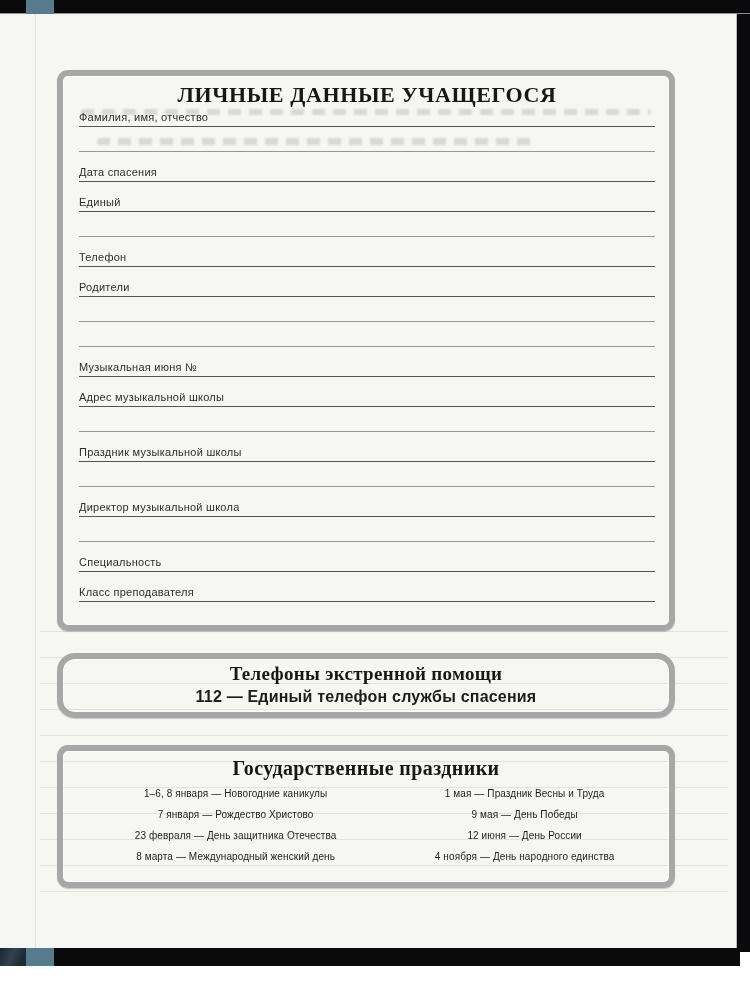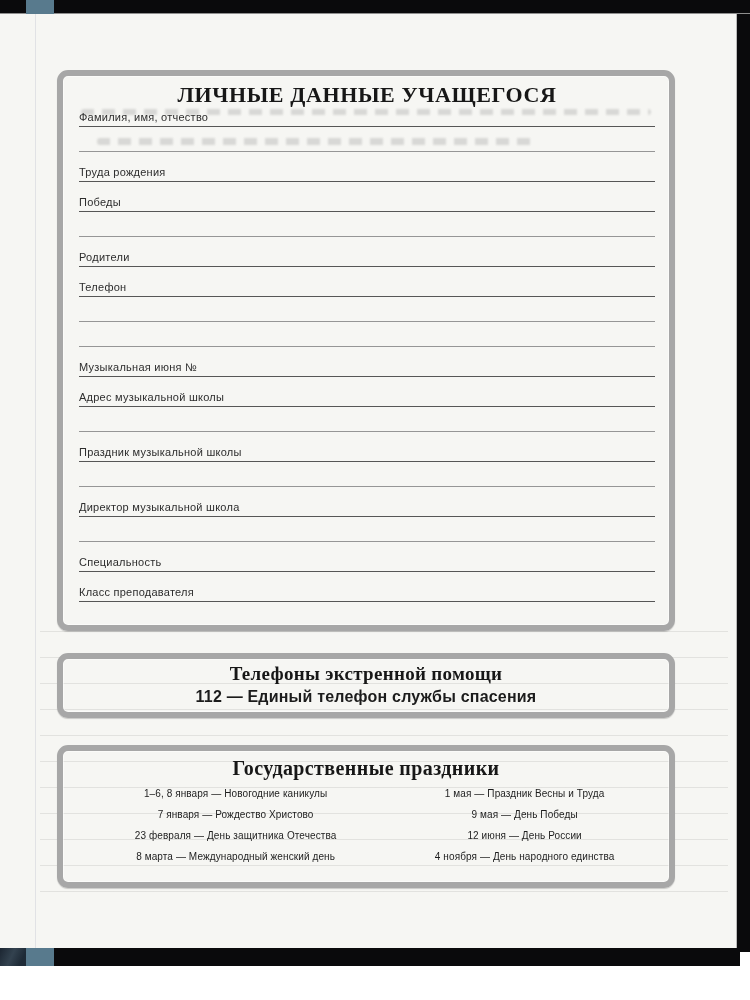--- a/index.html
+++ b/index.html
@@ -42,21 +42,21 @@
       rgba(120,120,120,.16) 0,rgba(120,120,120,.16) 1px,
       rgba(0,0,0,0) 1px,rgba(0,0,0,0) 26px);
     z-index:0;}
 
   
   .box{position:absolute;left:57px;width:618px;
     border:6px solid var(--box-border);border-radius:11px;
     box-shadow:0 1px 1px rgba(0,0,0,.18), inset 0 0 0 1px rgba(255,255,255,.5);
     z-index:2;background:transparent;}
   .box-personal{top:56px;height:561px;padding:0 14px 0 16px;}
-  .box-emergency{top:639px;height:65px;text-align:center;}
+  .box-emergency{top:639px;height:65px;text-align:center;border-radius:18px;}
   .box-holidays{top:731px;height:143px;text-align:center;}
 
   .title-big{margin-top:7px;text-align:center;
     font-family:"Liberation Serif", serif;font-weight:700;
     font-size:22px;line-height:24px;letter-spacing:.6px;color:var(--title-ink);}
   .title-serif{font-family:"Liberation Serif", serif;font-weight:700;
     color:var(--title-ink);}
   .box-emergency .title-serif{margin-top:4px;font-size:19px;line-height:22px;letter-spacing:.3px;}
   .box-holidays .title-serif{margin-top:5px;font-size:20px;line-height:24px;letter-spacing:.4px;text-align:center;}
 
@@ -98,31 +98,31 @@
     <section class="box box-personal">
       <h1 class="title-big">ЛИЧНЫЕ ДАННЫЕ УЧАЩЕГОСЯ</h1>
       <div class="ghost ghost-a"></div>
       <div class="ghost ghost-b"></div>
       <div class="fields" id="fields">
           <div class="field-row">
             <span class="field-label">Фамилия, имя, отчество</span>
           </div>
           <div class="blank-row"></div>
           <div class="field-row">
-            <span class="field-label">Труда рождения</span>
+            <span class="field-label">Дата спасения</span>
           </div>
           <div class="field-row">
-            <span class="field-label">Победы</span>
+            <span class="field-label">Единый</span>
           </div>
           <div class="blank-row"></div>
           <div class="field-row">
-            <span class="field-label">Родители</span>
+            <span class="field-label">Телефон</span>
           </div>
           <div class="field-row">
-            <span class="field-label">Телефон</span>
+            <span class="field-label">Родители</span>
           </div>
           <div class="blank-row"></div>
           <div class="blank-row"></div>
           <div class="field-row">
             <span class="field-label">Музыкальная июня №</span>
           </div>
           <div class="field-row">
             <span class="field-label">Адрес музыкальной школы</span>
           </div>
           <div class="blank-row"></div>

